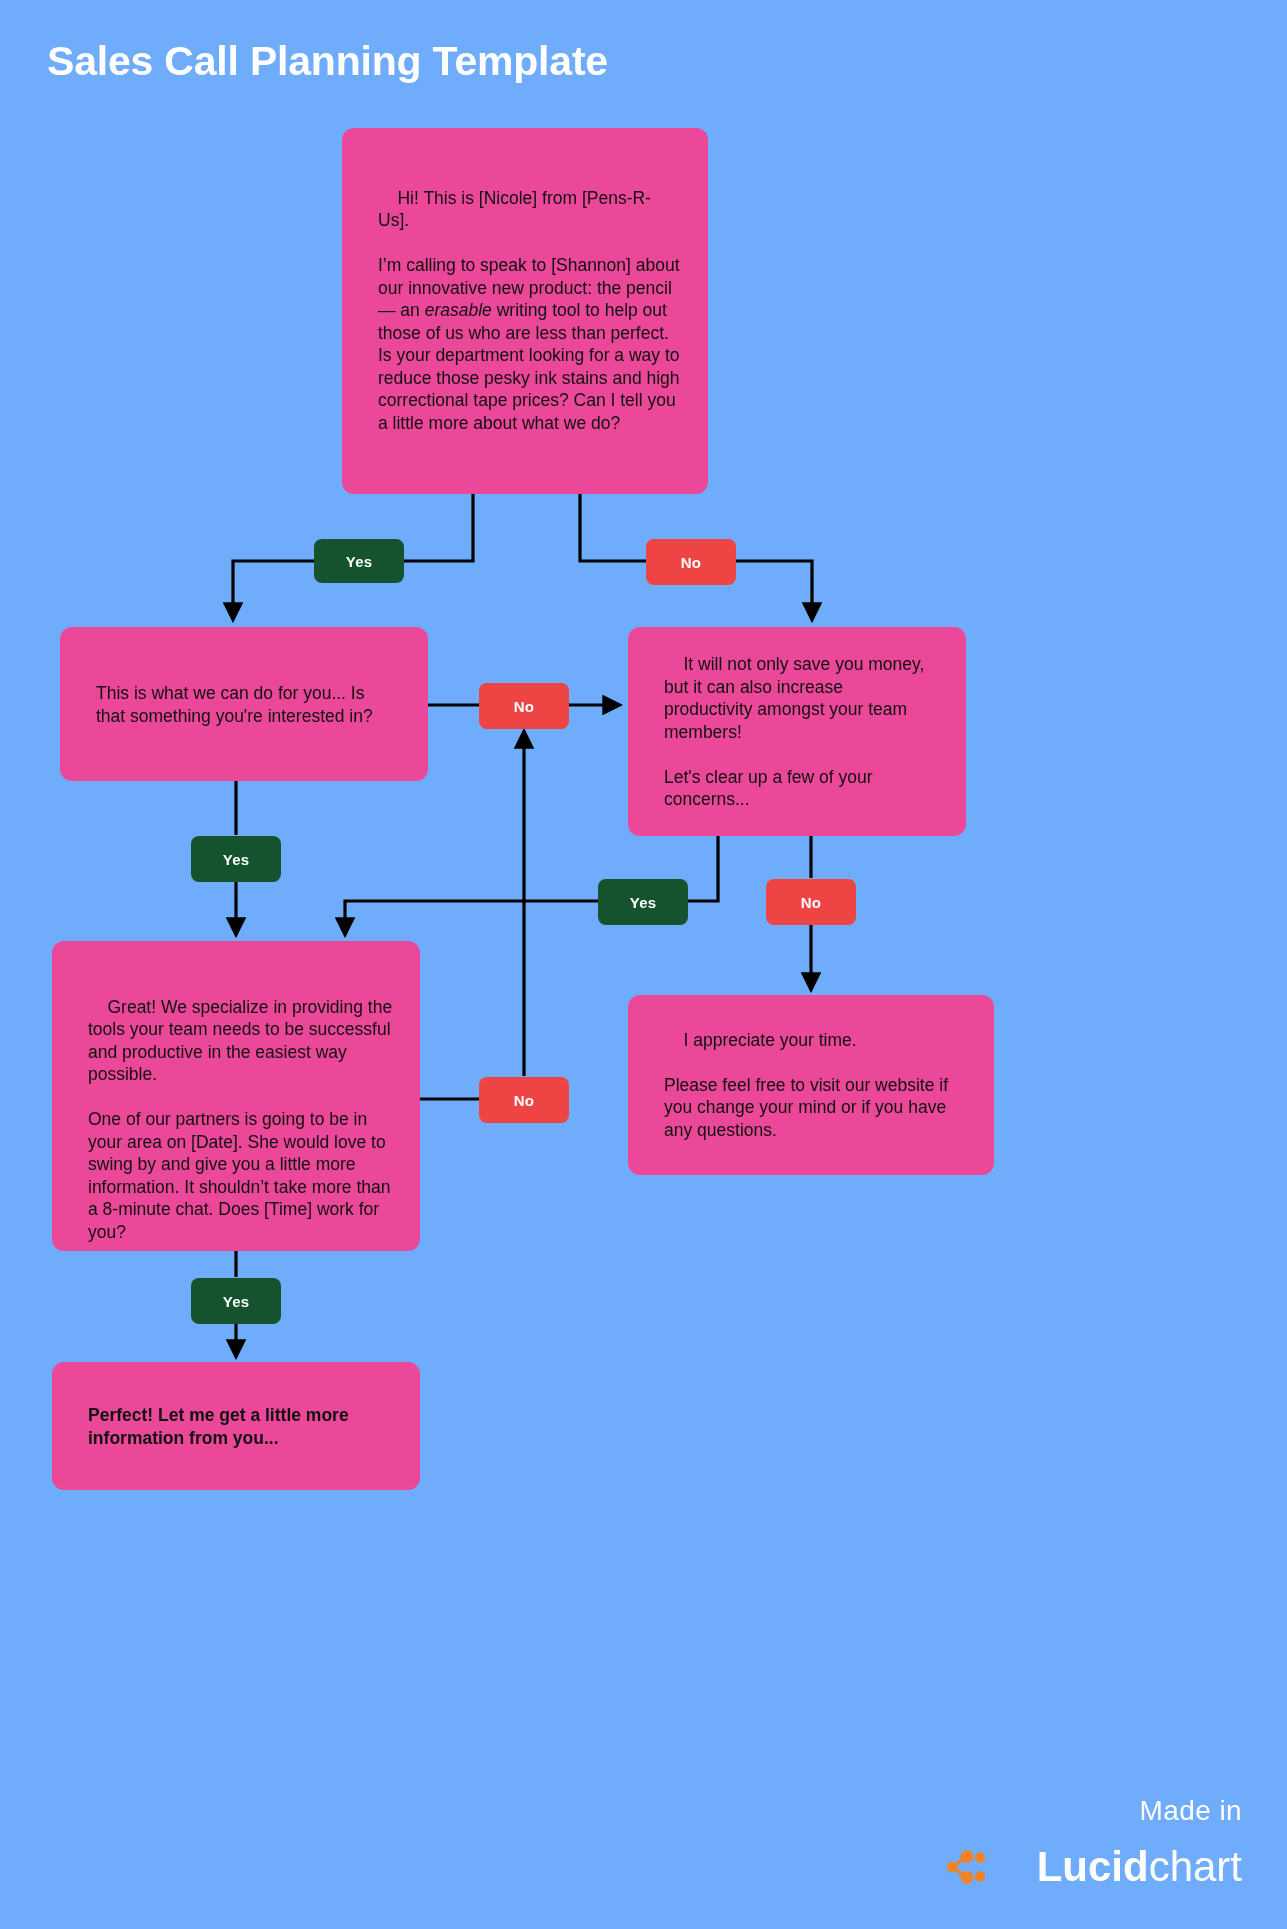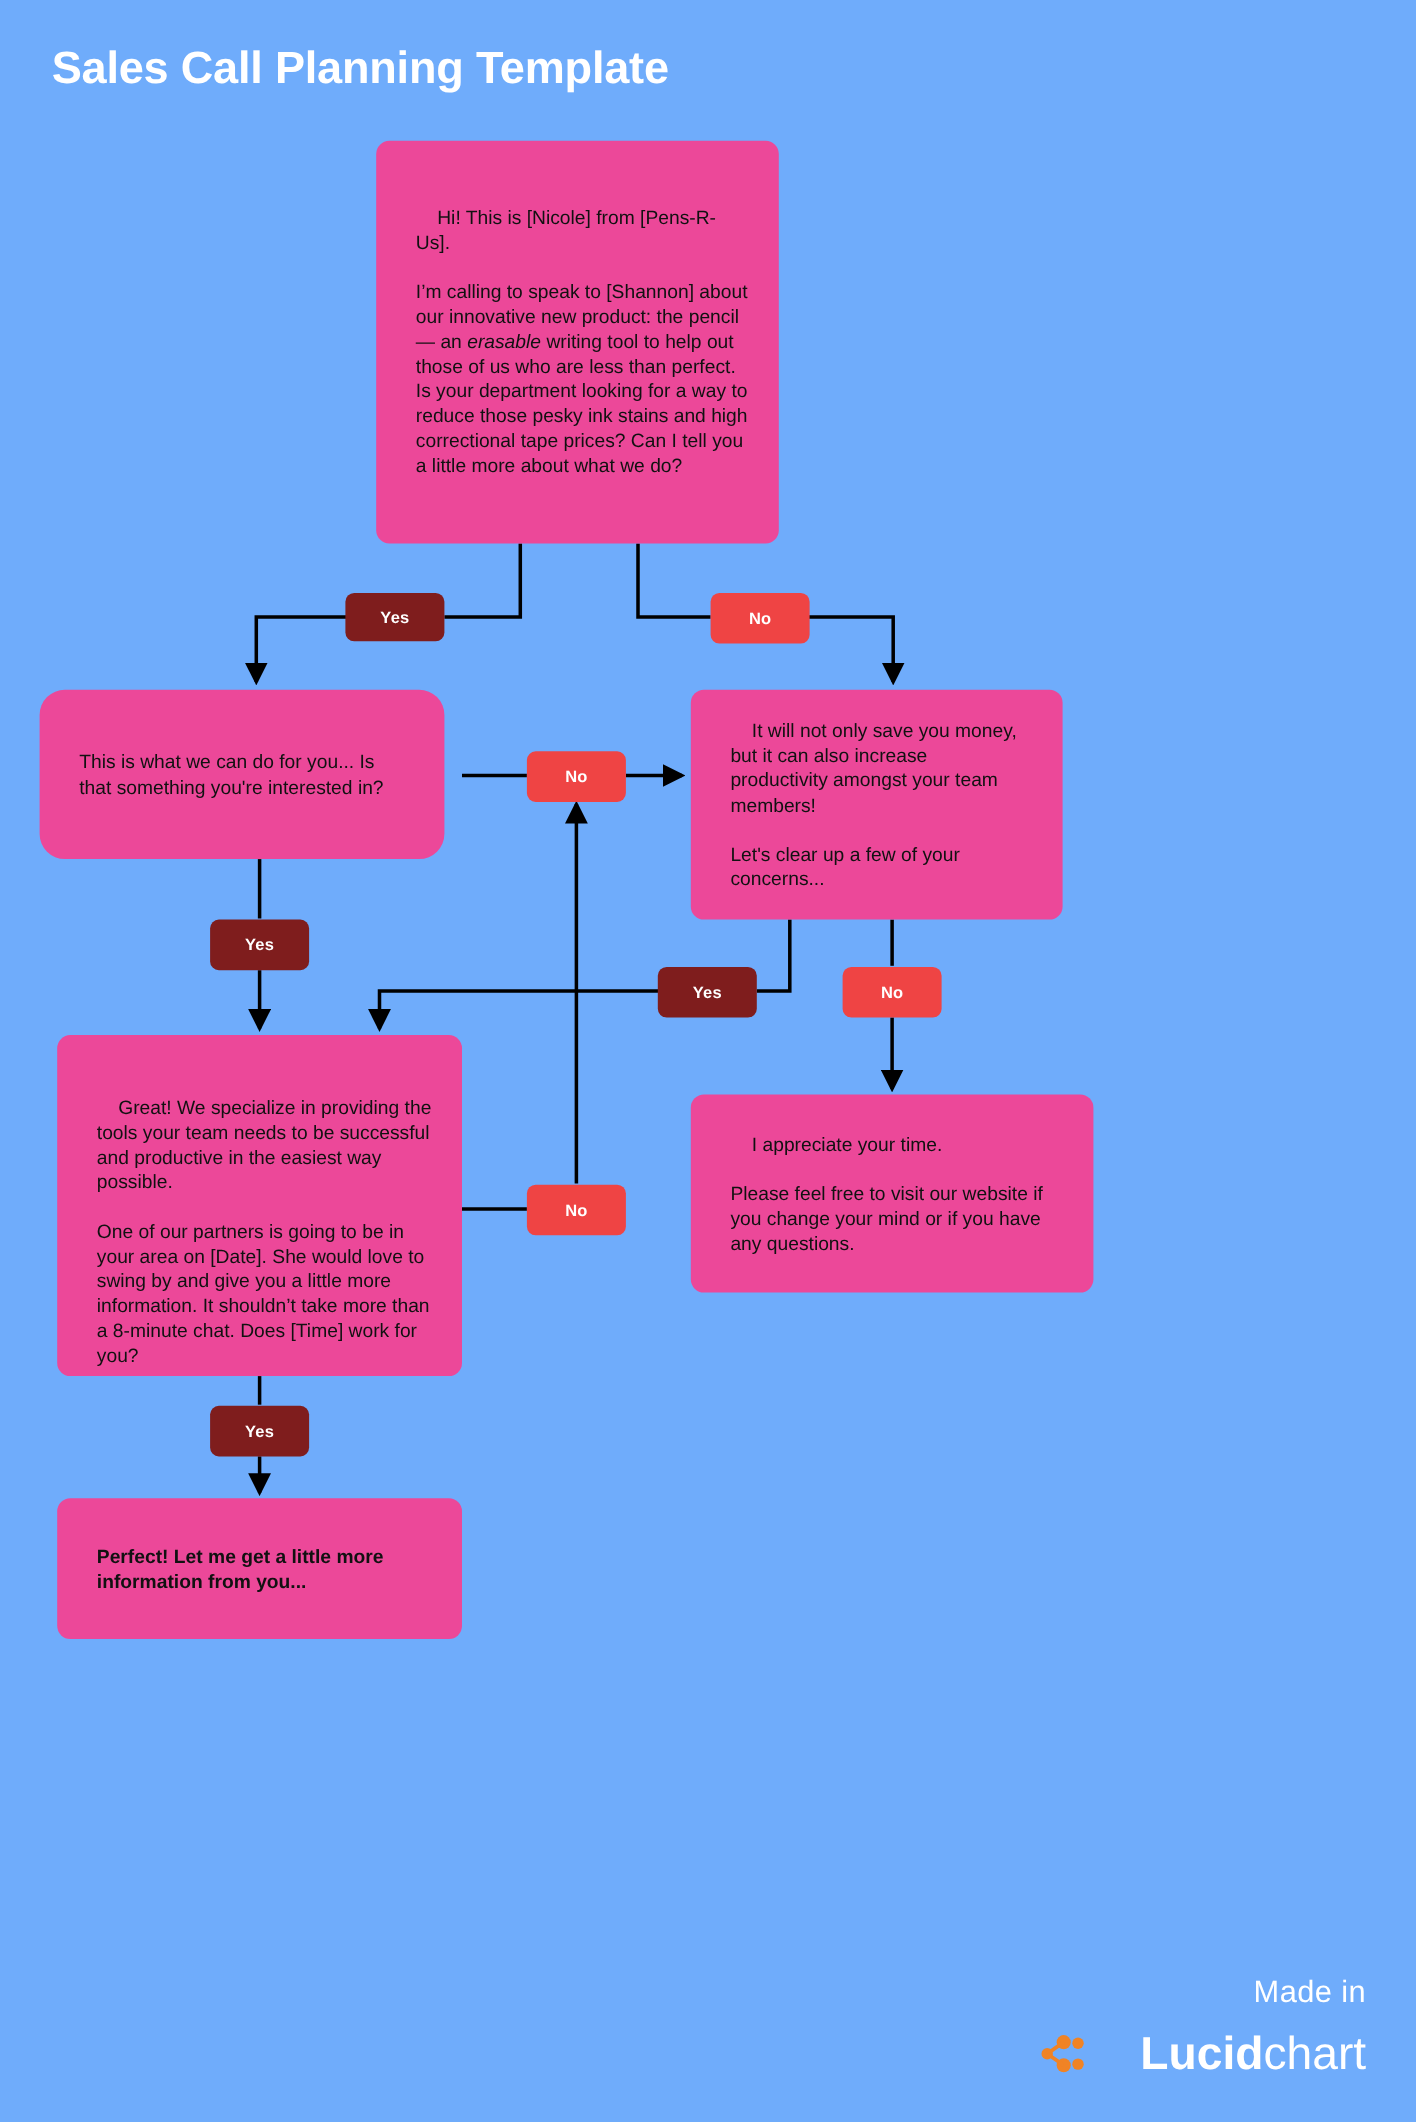--- a/index.html
+++ b/index.html
@@ -69,21 +69,21 @@
     border-radius: 8px;
     color: #ffffff;
     font-size: 15px;
     font-weight: bold;
     display: flex;
     align-items: center;
     justify-content: center;
     letter-spacing: 0.2px;
   }
 
-  .pill.yes { background: #7f1d1d; }
+  .pill.yes { background: #14532d; }
   .pill.no  { background: #ef4444; }
 
   
   #made-in {
     position: absolute;
     right: 45px;
     top: 1795px;
     font-size: 28px;
     color: #ffffff;
     letter-spacing: 0.4px;
@@ -147,21 +147,21 @@
     <path d="M 236 1324 L 236 1357" marker-end="url(#arrow)"></path>
   </g>
 </svg>
 
 <div class="node-box" style="left:342px; top:128px; width:366px; height:366px;">
   <div class="node-text" style="top:36px;">
     <span>Hi! This is [Nicole] from [Pens-R-Us].</span><br><br><span>I’m calling to speak to [Shannon] about our innovative new product: the pencil — an </span><em>erasable</em><span> writing tool to help out those of us who are less than perfect. Is your department looking for a way to reduce those pesky ink stains and high correctional tape prices? Can I tell you a little more about what we do?</span>
   </div>
 </div>
 
-<div class="node-box" style="left:36px; top:627px; width:368px; height:154px;border-radius:23px;">
+<div class="node-box" style="left:60px; top:627px; width:368px; height:154px;">
   <div class="node-text centered" style="left:36px; right:30px;">This is what we can do for you... Is that something you're interested in?</div>
 </div>
 
 <div class="node-box" style="left:628px; top:627px; width:338px; height:209px;">
   <div class="node-text centered" style="left:36px; right:30px;">
     <span>It will not only save you money, but it can also increase productivity amongst your team members!</span><br><br><span>Let's clear up a few of your concerns...</span>
   </div>
 </div>
 
 <div class="node-box" style="left:52px; top:941px; width:368px; height:310px;">

